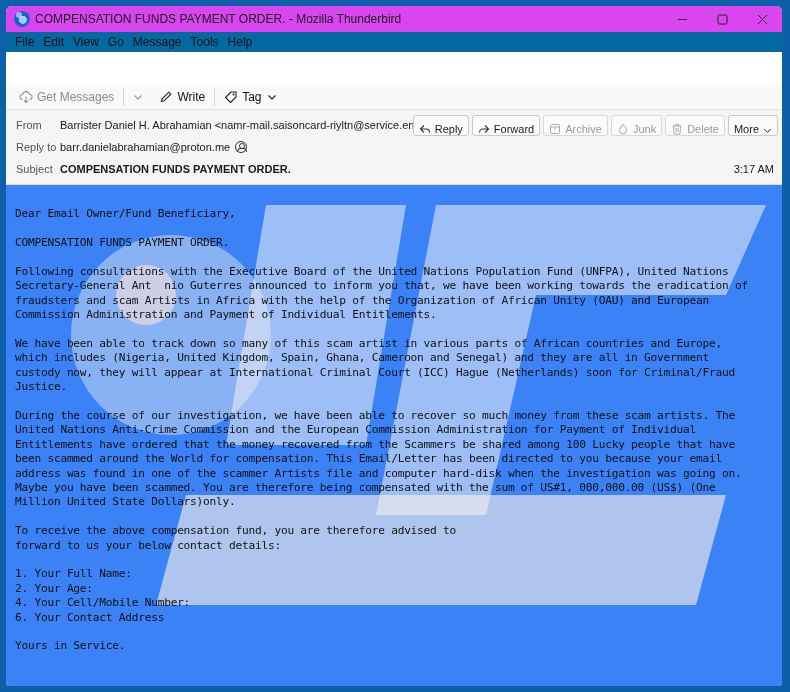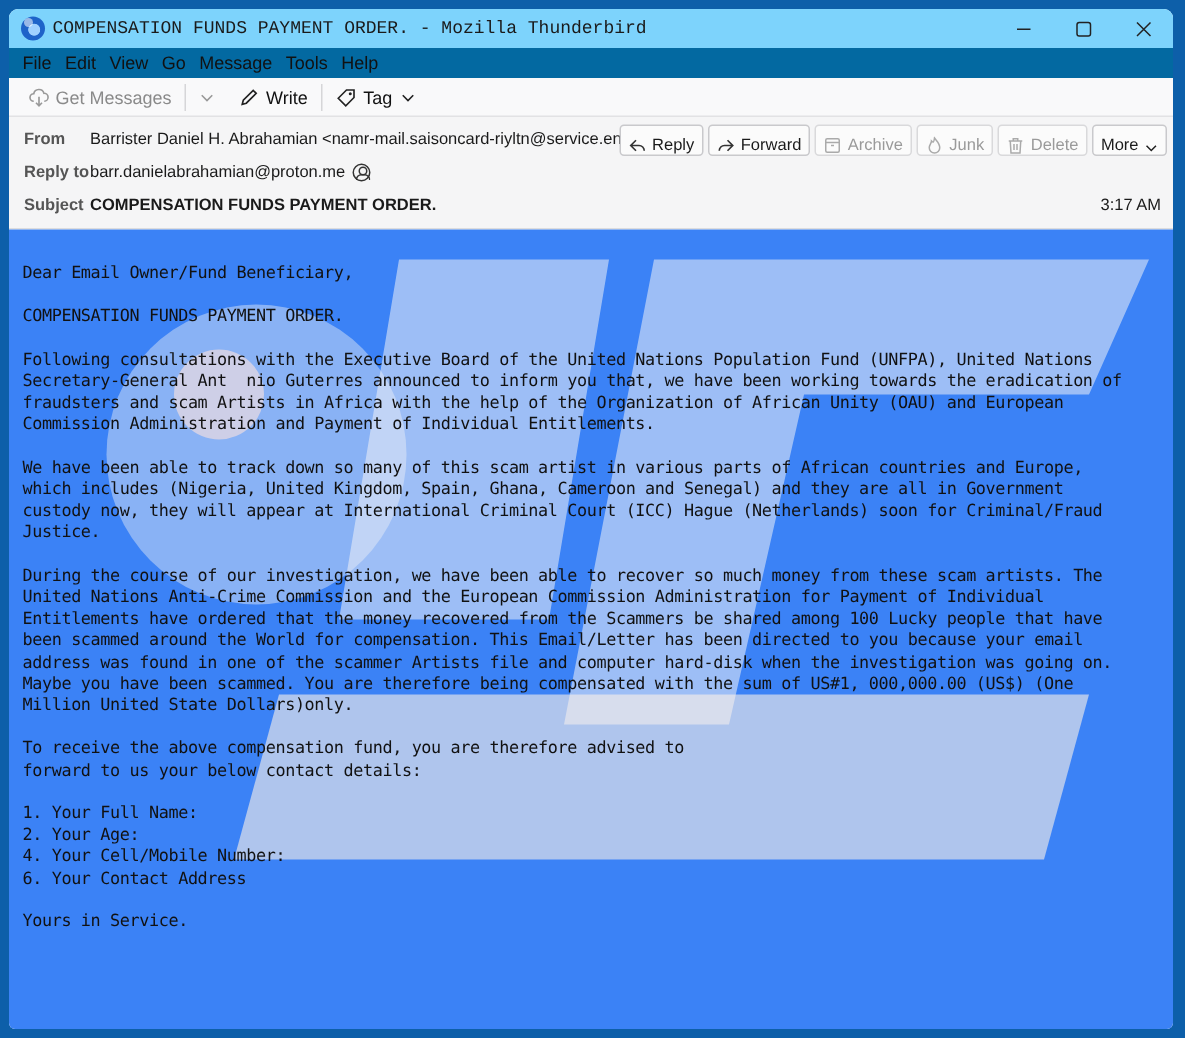--- a/index.html
+++ b/index.html
@@ -4,45 +4,45 @@
 <style>
   * { box-sizing: border-box; margin: 0; padding: 0; }
   html, body { width: 790px; height: 692px; overflow: hidden; }
   body { background: #0d5fa9; font-family: "Liberation Sans", "DejaVu Sans", sans-serif; position: relative; }
   .window {
     position: absolute; left: 6px; top: 6px; width: 776px; height: 680px;
     background: #ffffff; border-radius: 6px 6px 4px 4px; overflow: hidden;
     display: flex; flex-direction: column;
   }
   
-  .titlebar { height: 26px; display: flex; align-items: center; background: #7dd3fc; position: relative; font-family: Liberation Mono, monospace; }
+  .titlebar { height: 26px; display: flex; align-items: center; background: #d946ef; position: relative; }
   .app-icon { width: 16px; height: 16px; margin-left: 8px; margin-right: 5px; border-radius: 50%;
     background: radial-gradient(circle at 55% 55%, #9fd0ff 0 30%, #1e63c9 34% 100%); position: relative; }
   .app-icon::after { content: ""; position: absolute; left: 2px; top: 1px; width: 6px; height: 6px; border-radius: 50%; background: #ffffff; opacity: .55; }
   .title-text { font-size: 12px; color: #1a1a1a; }
   .win-controls { position: absolute; right: 0; top: 0; height: 26px; display: flex; }
   .win-btn { width: 40px; height: 26px; display: flex; align-items: center; justify-content: center; color: #222; font-size: 14px; cursor: default; }
   .win-btn svg { width: 11px; height: 11px; }
 
   
   .menubar { height: 20px; display: flex; align-items: center; background: #0369a1; padding-left: 5px; }
   .menu-item { font-size: 12px; color: #111; padding: 0 4px; margin-right: 1px; cursor: default; }
 
   
-  .toolbar { height: 26px; display: flex; align-items: center; background: #f9f9fa; padding-left: 8px; border-bottom: 1px solid #e2e2e4; }
+  .toolbar { height: 26px; display: flex; align-items: center; background: #f9f9fa; padding-left: 8px; border-bottom: 1px solid #e2e2e4; margin-top: 32px; }
   .tb-btn { display: flex; align-items: center; font-size: 12px; color: #111; padding: 0 5px; height: 22px; cursor: default; }
   .tb-btn.disabled { color: #8a8a8a; }
   .tb-btn svg { width: 14px; height: 14px; margin-right: 4px; }
   .tb-sep { width: 1px; height: 18px; background: #d6d6d8; margin: 0 4px; }
   .tb-drop svg { width: 10px; height: 10px; margin: 0; }
 
   
   .header-pane { background: #f5f5f6; border-bottom: 1px solid #dcdcde; padding: 4px 0 4px 0; position: relative; height: 75px; }
   .hdr-row { display: flex; align-items: center; height: 22px; font-size: 11px; }
-  .hdr-label { width: 54px; padding-left: 10px; color: #555; flex: none; font-weight: bold; }
+  .hdr-label { width: 54px; padding-left: 10px; color: #555; flex: none; }
   .hdr-value { color: #1a1a1a; display: flex; align-items: center; }
   .hdr-value.subject { font-weight: bold; }
   .contact-icon { width: 12px; height: 12px; margin-left: 5px; border: 1px solid #333; border-radius: 50%; position: relative; }
   .contact-icon::before { content: ""; position: absolute; left: 3px; top: 1px; width: 4px; height: 4px; border: 1px solid #333; border-radius: 50%; }
   .contact-icon::after { content: ""; position: absolute; left: 1px; top: 6px; width: 8px; height: 3px; border: 1px solid #333; border-bottom: none; border-radius: 4px 4px 0 0; }
   .hdr-actions { position: absolute; right: 4px; top: 5px; display: flex; gap: 3px; }
   .hdr-btn { height: 21px; border: 1px solid #c9c9cc; border-radius: 3px; background: #fbfbfb; display: flex; align-items: flex-end; padding: 0 5px; font-size: 11px; color: #1a1a1a; cursor: default; }
   .hdr-btn.disabled { color: #9a9a9a; border-color: #d9d9db; }
   .hdr-btn svg { width: 12px; height: 12px; margin-right: 4px; }
   .hdr-btn .chev { width: 9px; height: 9px; margin: 0 0 0 4px; }

